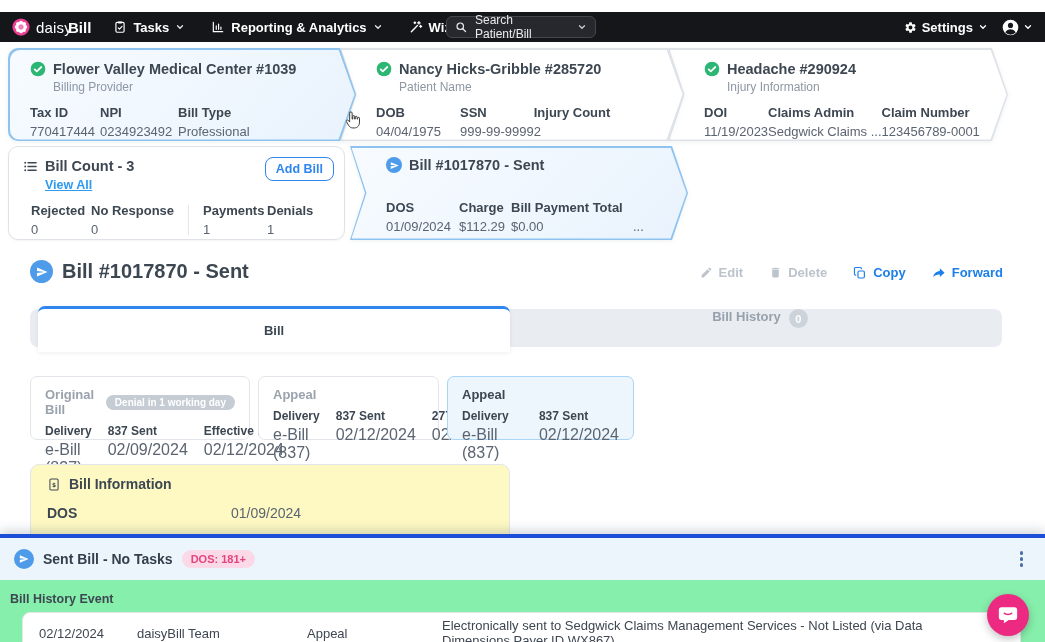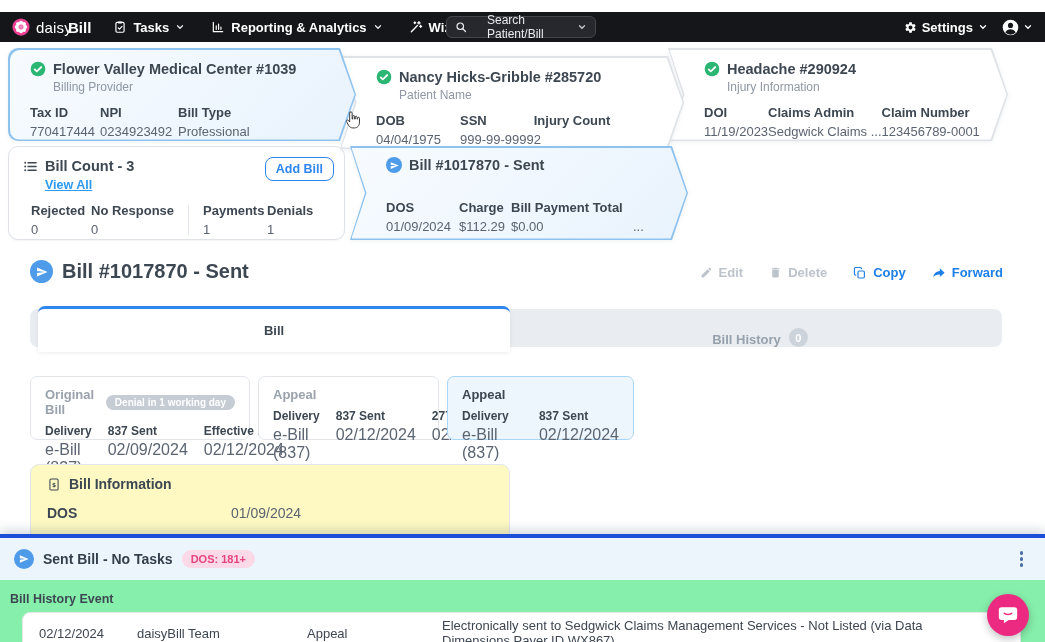--- a/index.html
+++ b/index.html
@@ -17,21 +17,21 @@
     font-size:13px; font-weight:700; padding:0 12px; z-index:50;
   }
   .brand { display:flex; align-items:center; gap:6px; margin-right:22px; cursor:pointer; }
   .brand-daisy { font-weight:400; font-size:15px; letter-spacing:.2px; }
   .brand-bill { font-weight:700; font-size:15px; margin-left:-4px; }
   .nav-menu { display:flex; align-items:center; gap:6px; margin-right:26px; cursor:pointer; }
   .nav-menu .chev-dn { opacity:.9; }
   .nav-search {
     position:absolute; left:446px; top:4px; width:150px; height:22px;
     background:#26282d; border:1px solid #43464c; border-radius:6px;
-    display:flex; align-items:center; gap:20px; padding:0 8px;
+    display:flex; align-items:center; gap:8px; padding:0 8px;
     font-weight:400; font-size:12px; color:#e8eaec; cursor:text;
   }
   .nav-search .chev-dn { margin-left:auto; }
   .nav-right { margin-left:auto; display:flex; align-items:center; gap:14px; }
   .nav-settings { display:flex; align-items:center; gap:5px; cursor:pointer; }
   .nav-user { display:flex; align-items:center; gap:4px; cursor:pointer; }
 
   
   .chev { position:absolute; height:93px; filter:drop-shadow(0 1px 2px rgba(40,60,90,.08)); }
   .chev-b, .chev-f { position:absolute; }
@@ -81,21 +81,21 @@
   .tabs { position:absolute; left:30px; top:297px; width:972px; height:38px; background:#e9edf1; border-radius:8px; }
   .tab-active {
     position:absolute; left:8px; top:-3px; width:472px; height:46px; background:#fff;
     border-top:3px solid #2e86ee; border-radius:7px 7px 0 0;
     box-shadow:0 1px 5px rgba(0,0,0,.07);
     display:flex; align-items:center; justify-content:center;
     font-size:13px; font-weight:700; color:#3d4752; cursor:pointer;
   }
   .tab-inactive {
     position:absolute; right:0; top:0; width:484px; height:38px;
-    display:flex; align-items:flex-end; justify-content:center; gap:8px;
+    display:flex; align-items:flex-start; justify-content:center; gap:8px;
     font-size:13px; font-weight:700; color:#97a1ac; cursor:pointer;
   }
   .count-badge {
     width:19px; height:19px; border-radius:50%; background:#ccd3da; color:#fff;
     font-size:11px; font-weight:700; display:flex; align-items:center; justify-content:center;
   }
 
   
   .timeline { position:absolute; left:30px; top:364px; display:flex; gap:8px; }
   .t-card { border:1.5px solid #e2e6ea; border-radius:7px; background:#fff; padding:10px 14px; height:64px; }
@@ -282,21 +282,21 @@
             <div class="fv">0234923492</div>
           </div>
         <div class="field">
             <div class="fl">Bill Type</div>
             <div class="fv">Professional</div>
           </div>
       </div>
     </div>
   </div>
 
-  <div class="chev gray-card" style="left:340px; top:44px; width:344px; z-index:12;">
+  <div class="chev gray-card" style="left:340px; top:36px; width:344px; z-index:12;">
     <div class="chev-b clip-rl"></div>
     <div class="chev-f clip-rl"></div>
     <div class="chev-c pad-notch">
       <div class="card-head">
         <span>
             <svg width="16" height="16" viewBox="0 0 24 24">
               <circle cx="12" cy="12" r="11" fill="#2bb673"></circle>
               <path d="M7 12.5l3.2 3L17 9" stroke="#fff" stroke-width="2.6" fill="none" stroke-linecap="round" stroke-linejoin="round"></path>
             </svg>
           </span>

